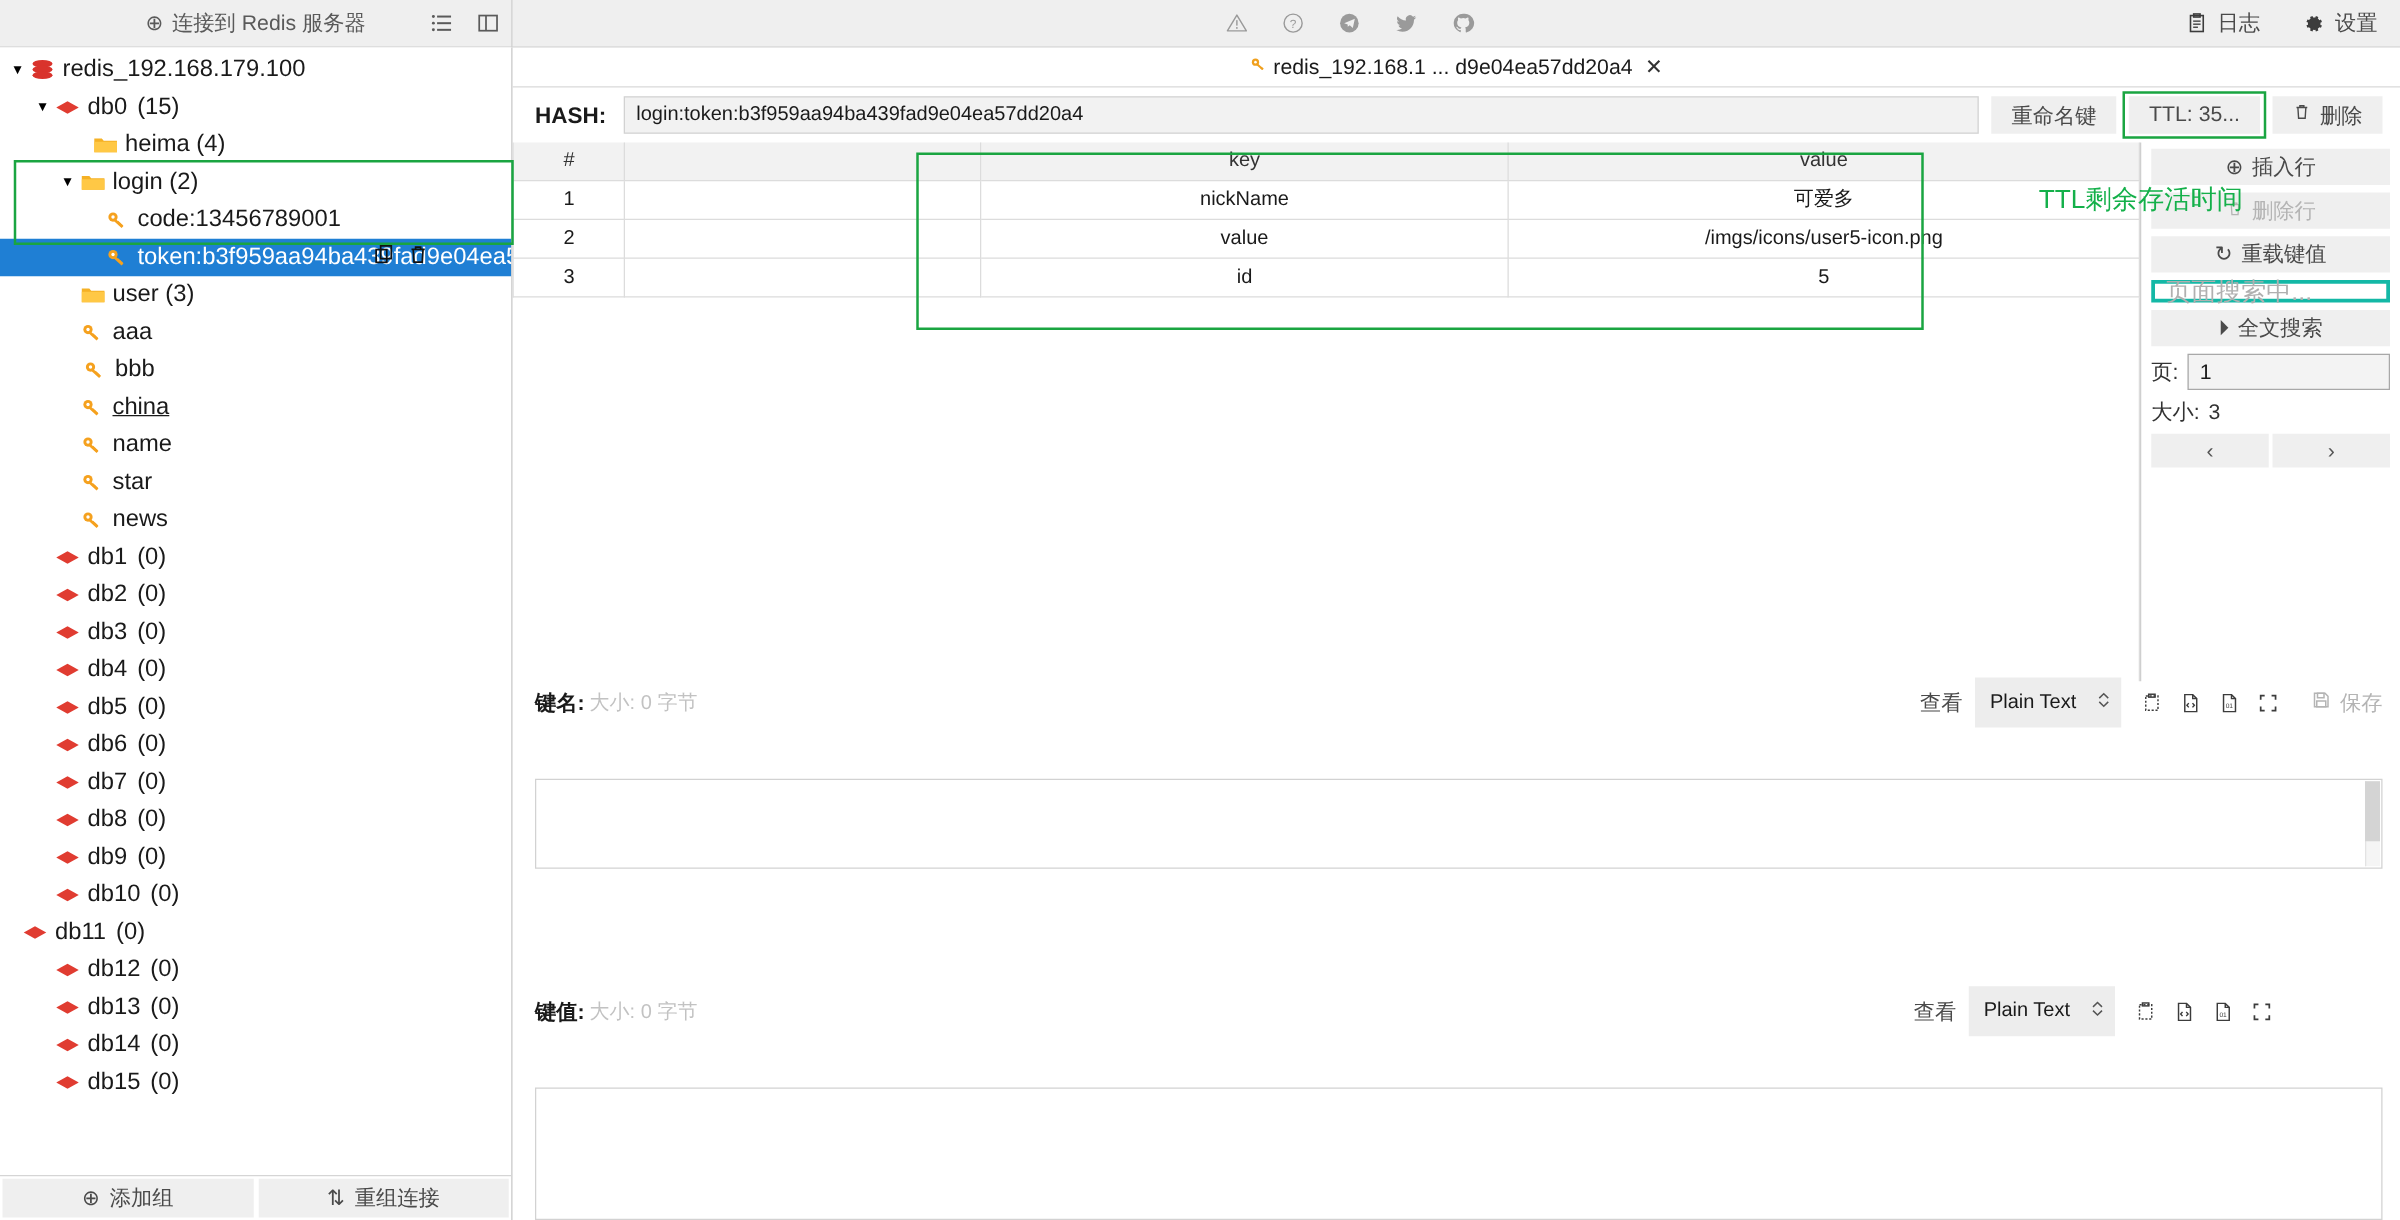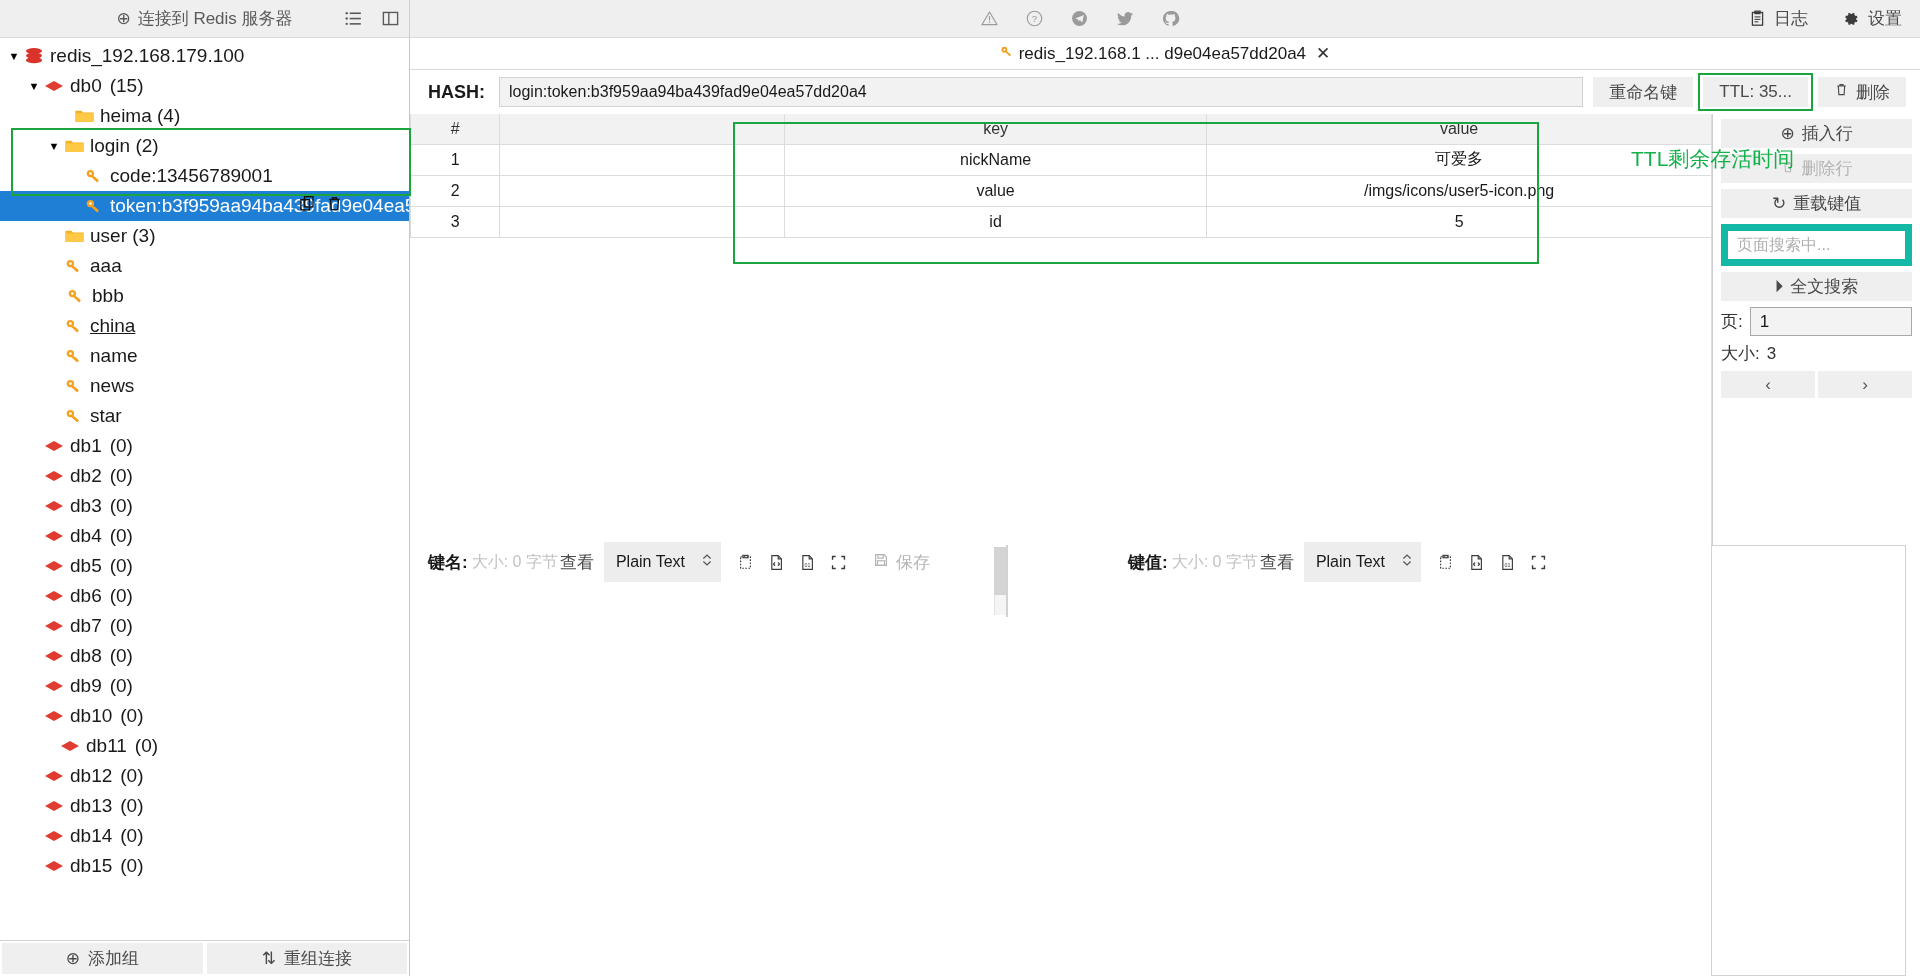--- a/index.html
+++ b/index.html
@@ -167,23 +167,23 @@
     background: #fff;
   }
   .tool-btn {
     height: 29px; background: #efefef;
     display: flex; align-items: center; justify-content: center; gap: 7px;
     font-size: 17px; color: #4a4a4a; cursor: pointer;
   }
   .tool-btn.disabled { color: #b4b4b4; cursor: default; }
   .tool-btn.disabled .ic { color: #b4b4b4; }
   .tool-input {
-    height: 42px; border: 7px solid #14b8a6; background: #fff;
+    height: 18px; border: 3px solid #14b8a6; background: #fff;
     display: flex; align-items: center; padding: 0 9px;
-    font-size: 16px; color: #b0b0b0;
+    font-size: 20px; color: #b0b0b0;
   }
   .tool-row { display: flex; align-items: center; gap: 7px; font-size: 17px; color: #333; }
   .tool-row .tr-input {
     flex: 1; height: 29px; border: 1px solid #a8a8a8; background: #f3f3f3;
     display: flex; align-items: center; padding: 0 9px; font-size: 17px; color: #1a1a1a;
   }
   .pager { display: flex; gap: 3px; }
   .pager .pg {
     flex: 1; height: 27px; background: #efefef;
     display: flex; align-items: center; justify-content: center;
@@ -489,36 +489,36 @@
               <svg width="18" height="17" viewBox="0 0 18 17">
                 <g fill="#f5a11e">
                   <circle cx="5.4" cy="5.6" r="3.7"></circle>
                   <rect x="6.9" y="6.6" width="9.2" height="2.2" transform="rotate(42 6.9 6.6)"></rect>
                   <rect x="11.4" y="10.3" width="3" height="2" transform="rotate(42 11.4 10.3)"></rect>
                   <rect x="9.5" y="8.6" width="3" height="2" transform="rotate(42 9.5 8.6)"></rect>
                 </g>
                 <circle cx="5.4" cy="5.6" r="1.35" fill="#fff"></circle>
               </svg>
             </span>
-            <span class="nlabel">news</span>
+            <span class="nlabel">star</span>
           </div>
           <div class="node" style="padding-left: 46px;">
             <span class="caret empty">▼</span>
             <span class="icn">
               <svg width="18" height="17" viewBox="0 0 18 17">
                 <g fill="#f5a11e">
                   <circle cx="5.4" cy="5.6" r="3.7"></circle>
                   <rect x="6.9" y="6.6" width="9.2" height="2.2" transform="rotate(42 6.9 6.6)"></rect>
                   <rect x="11.4" y="10.3" width="3" height="2" transform="rotate(42 11.4 10.3)"></rect>
                   <rect x="9.5" y="8.6" width="3" height="2" transform="rotate(42 9.5 8.6)"></rect>
                 </g>
                 <circle cx="5.4" cy="5.6" r="1.35" fill="#fff"></circle>
               </svg>
             </span>
-            <span class="nlabel">star</span>
+            <span class="nlabel">news</span>
           </div>
           <div class="node" style="padding-left: 26px;">
             <span class="caret empty">▼</span>
             <span class="icn">
               <svg width="22" height="18" viewBox="0 0 22 18">
                 <path fill="#e03c31" d="M11 4 L20 9 L11 14 L2 9 Z"></path>
               </svg>
             </span>
             <span class="nlabel">db1</span>
             <span class="ncount">(0)</span>
@@ -606,21 +606,21 @@
           <div class="node" style="padding-left: 26px;">
             <span class="caret empty">▼</span>
             <span class="icn">
               <svg width="22" height="18" viewBox="0 0 22 18">
                 <path fill="#e03c31" d="M11 4 L20 9 L11 14 L2 9 Z"></path>
               </svg>
             </span>
             <span class="nlabel">db10</span>
             <span class="ncount">(0)</span>
           </div>
-          <div class="node" style="padding-left: 26px; margin-left: 16px;">
+          <div class="node" style="">
             <span class="caret empty">▼</span>
             <span class="icn">
               <svg width="22" height="18" viewBox="0 0 22 18">
                 <path fill="#e03c31" d="M11 4 L20 9 L11 14 L2 9 Z"></path>
               </svg>
             </span>
             <span class="nlabel">db11</span>
             <span class="ncount">(0)</span>
           </div>
           <div class="node" style="padding-left: 26px;">
@@ -795,21 +795,21 @@
             <span>大小:</span>
             <span>3</span>
           </div>
           <div class="pager">
             <div class="pg">‹</div>
             <div class="pg">›</div>
           </div>
         </div>
       </div>
 
-      <div class="editors" style="flex:1; min-height:0; display:flex; flex-direction:row;gap:44px;">
+      <div class="editors" style="flex:1; min-height:0; display:flex; flex-direction:column;gap:44px;">
 
         <div class="ed-head">
           <span class="ed-label">键名:</span>
           <span class="ed-size">大小: 0 字节</span>
           <div class="ed-head-right">
             <span class="view-lbl">查看</span>
             <div class="select-box">
               <span>Plain Text</span>
               <span>
                 <svg width="12" height="16" viewBox="0 0 12 16">

